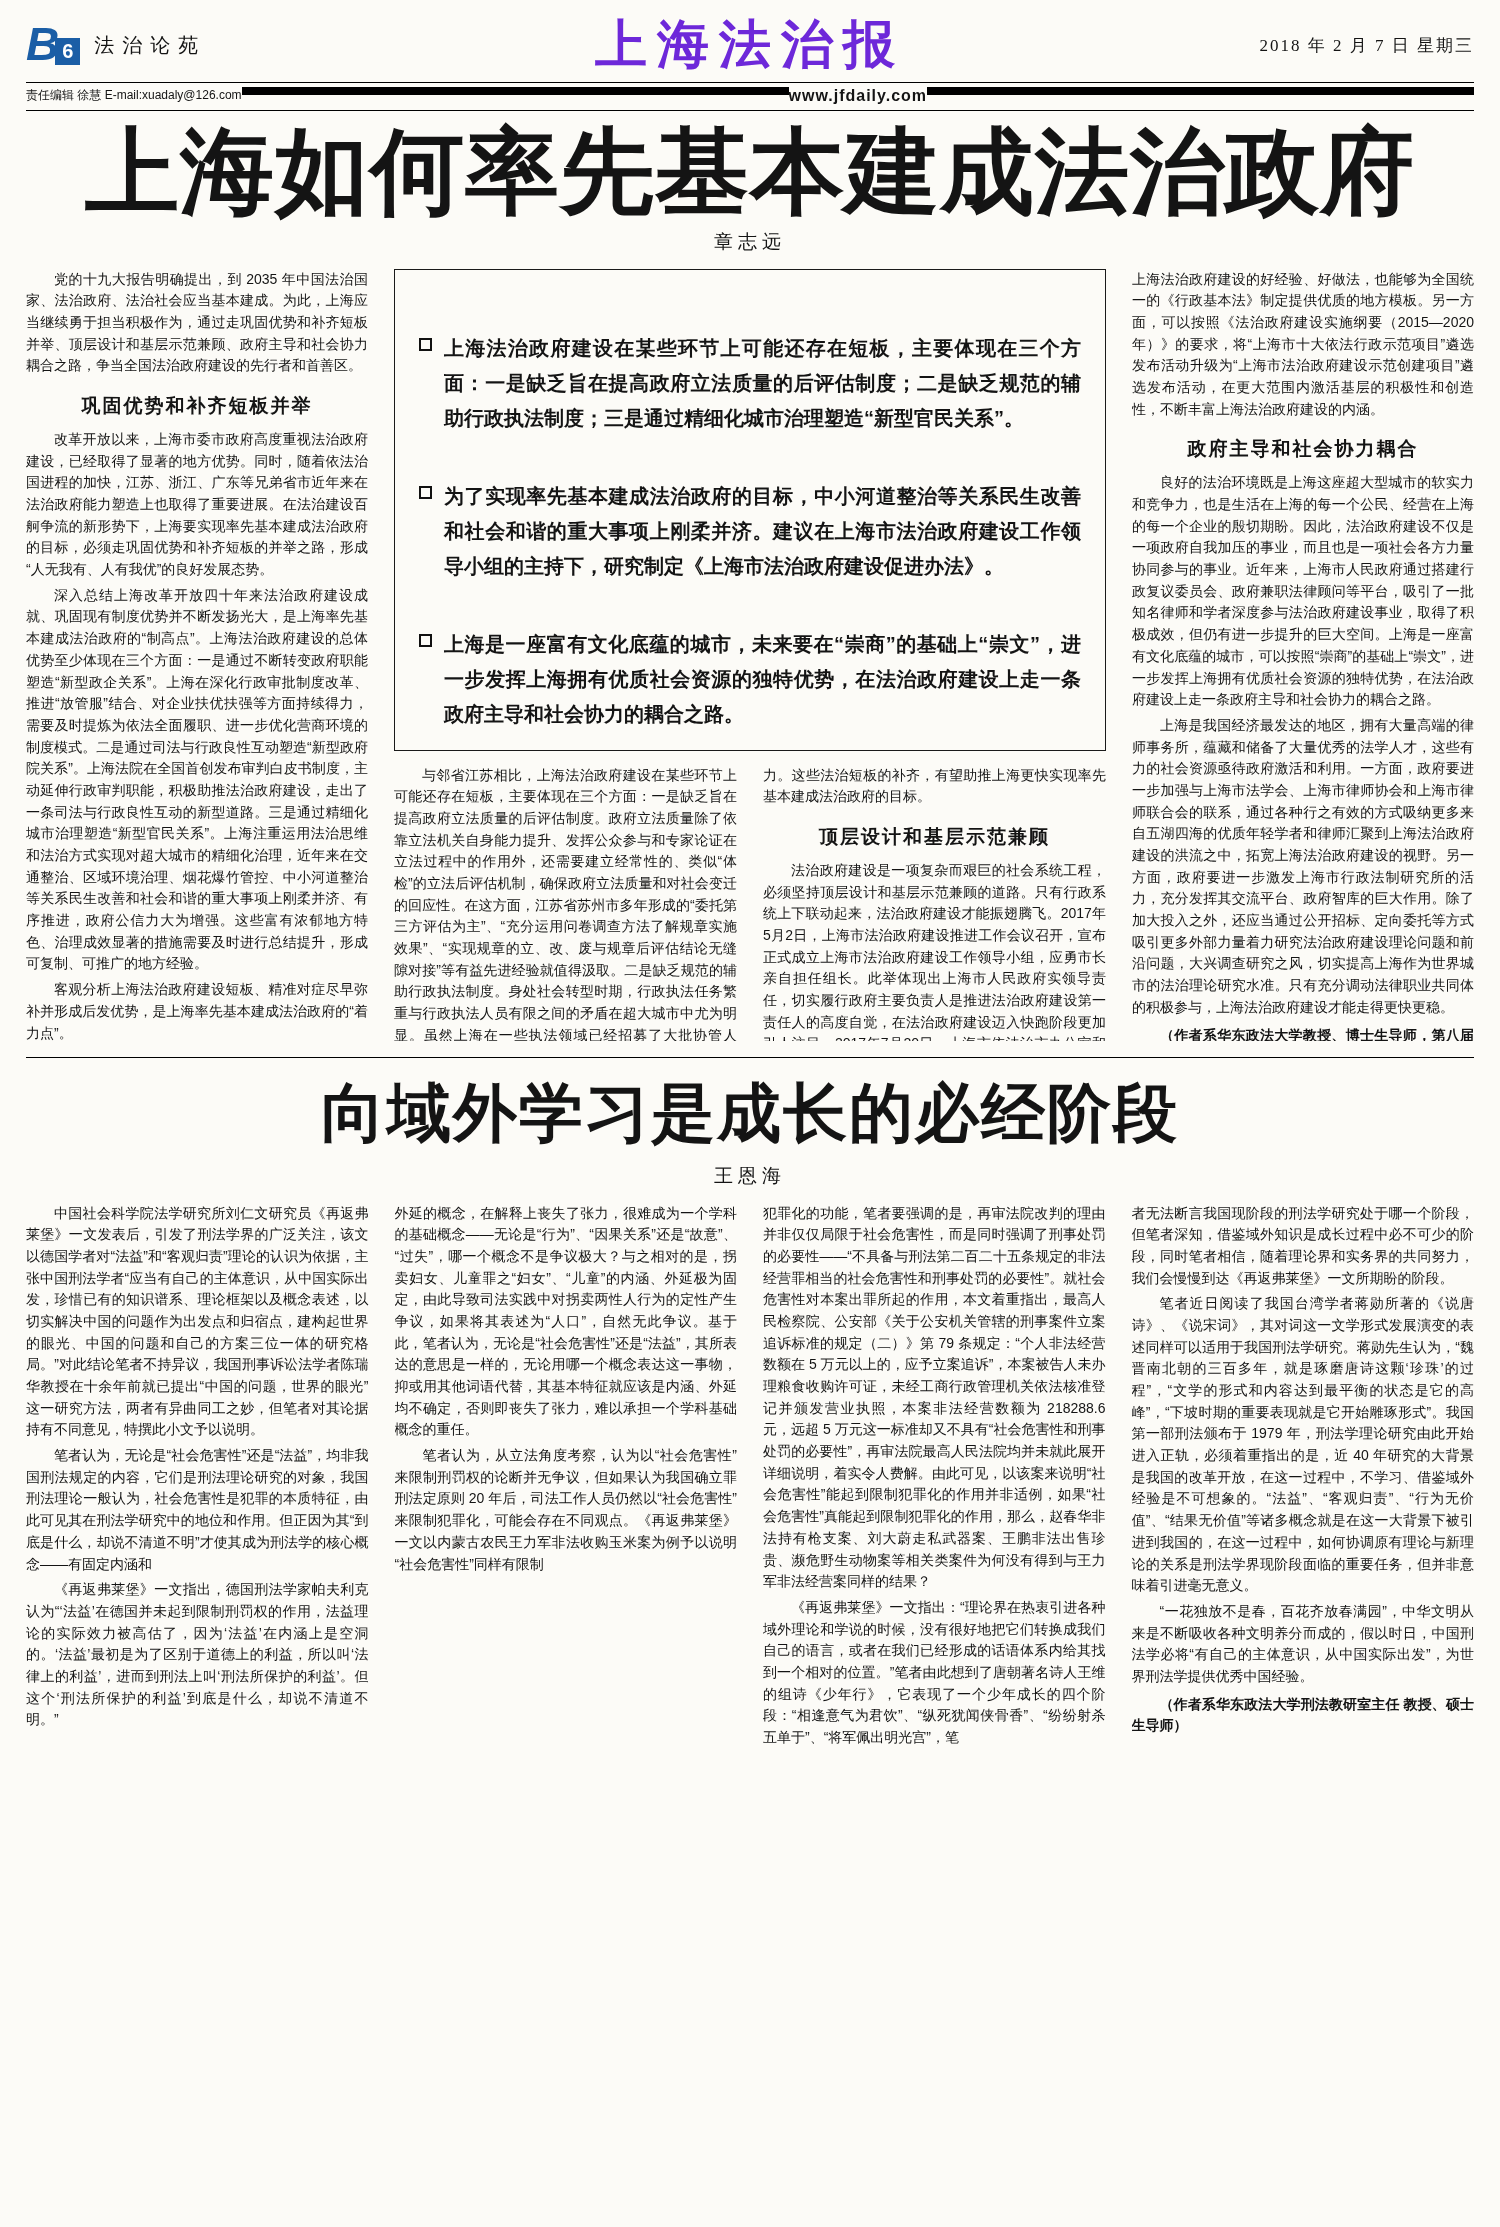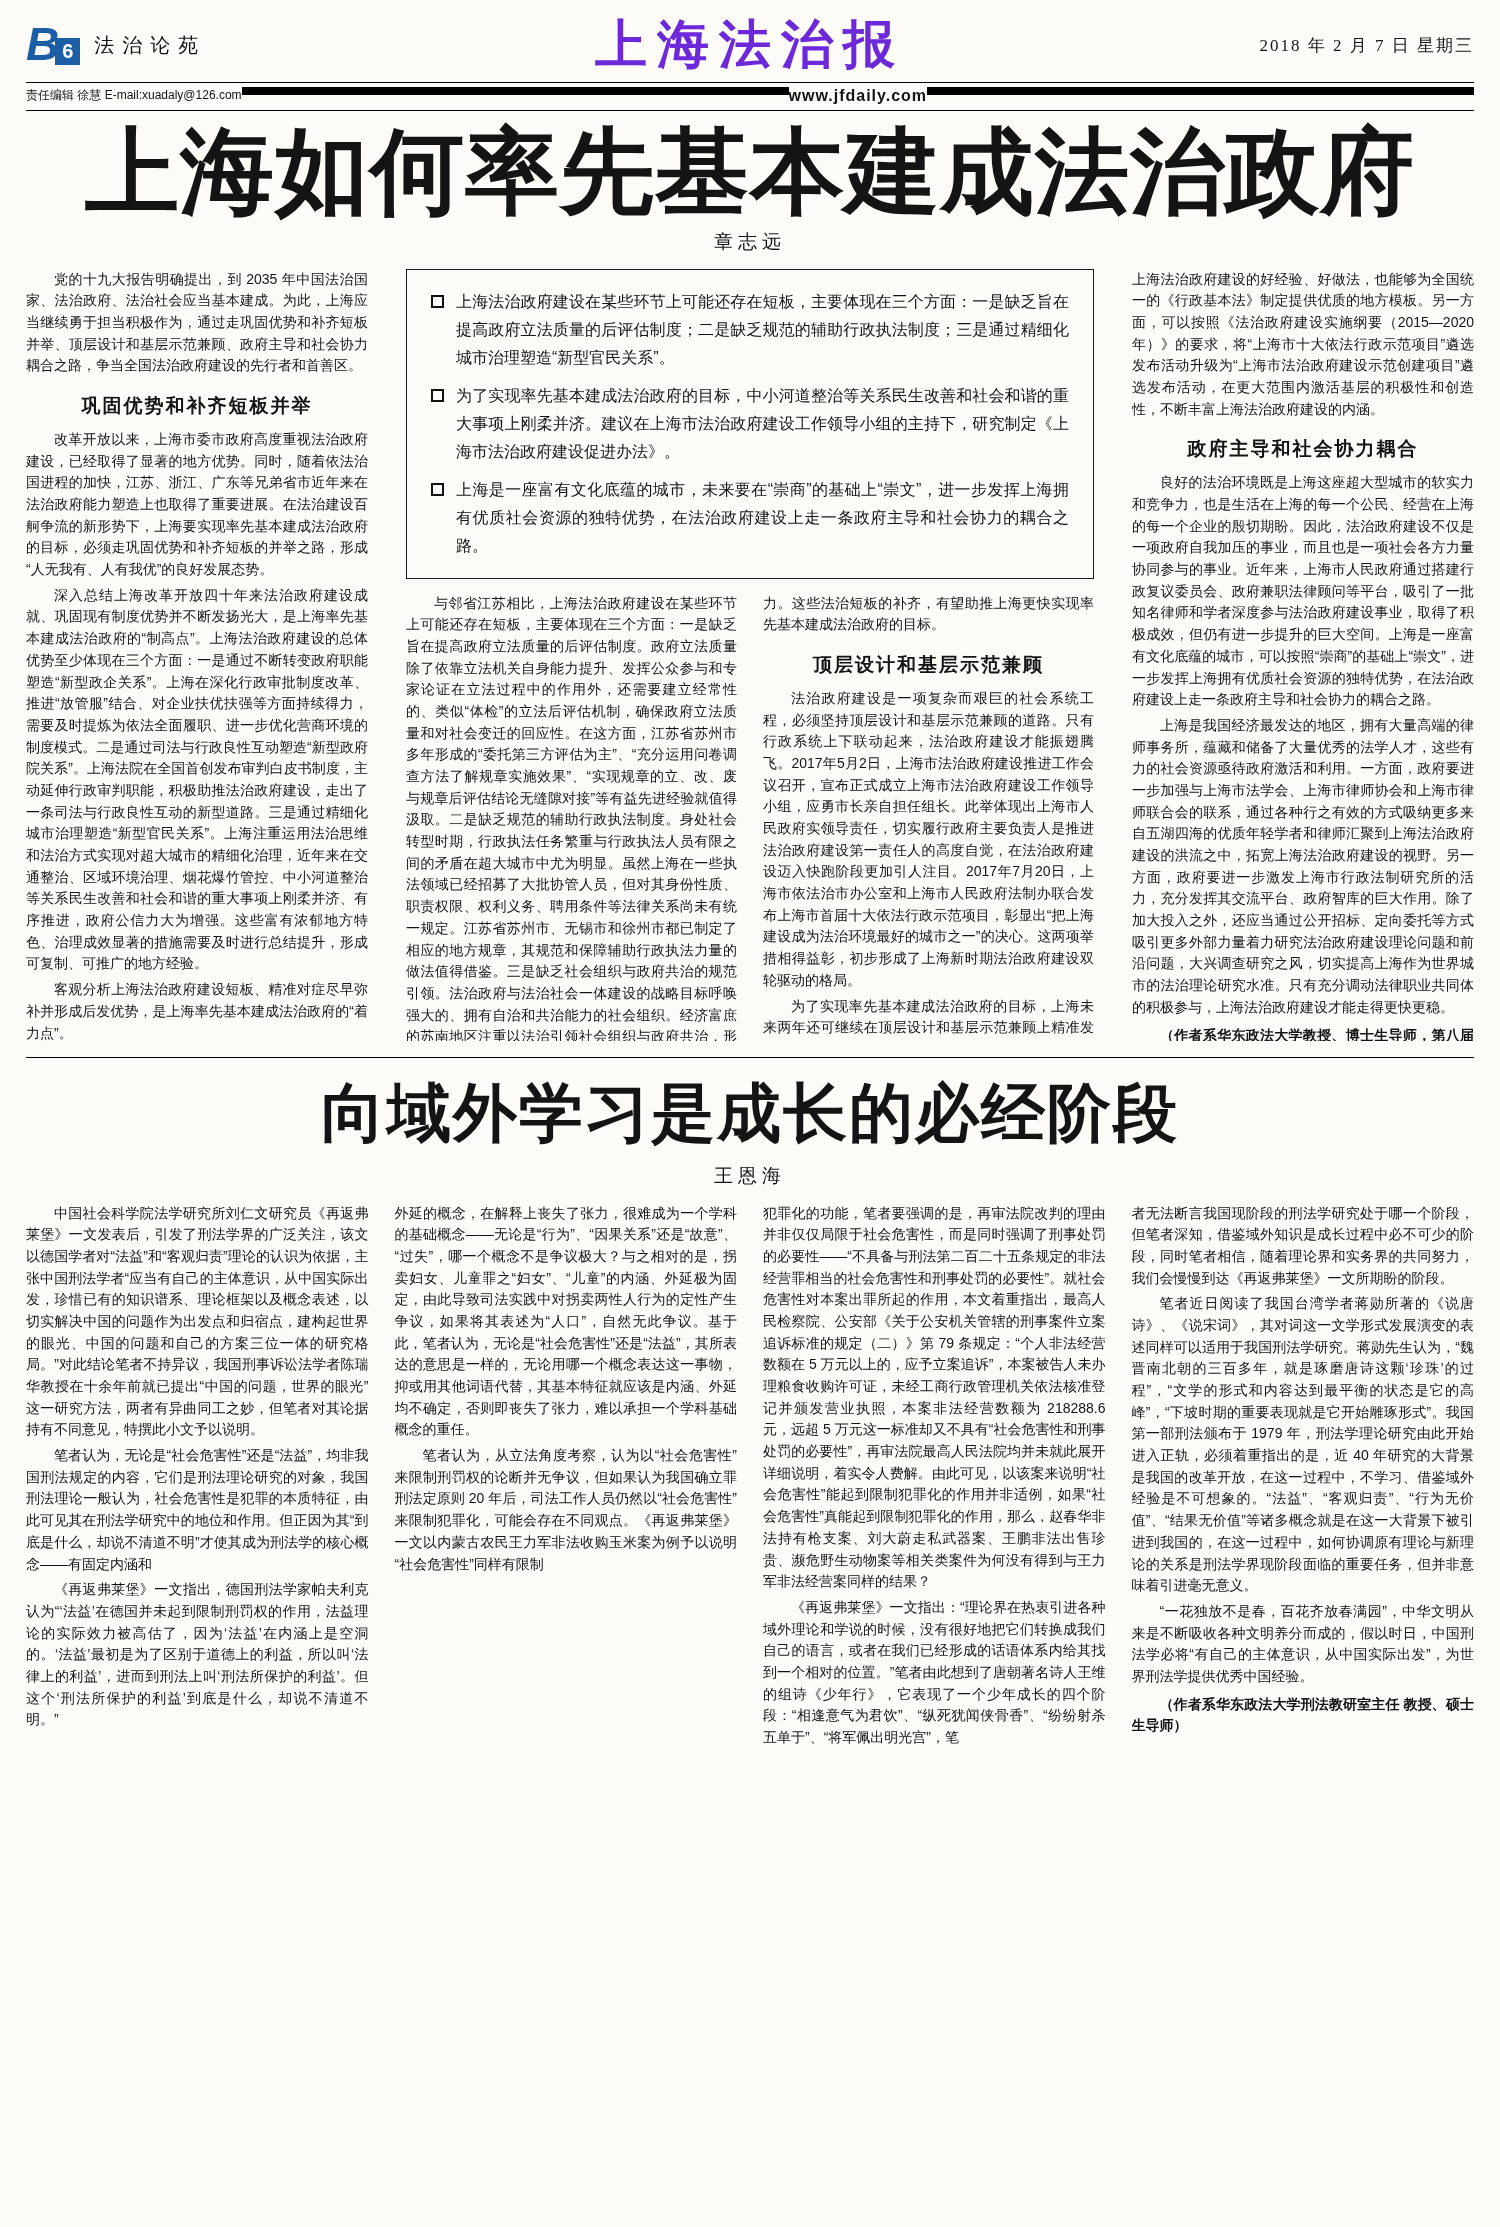--- a/index.html
+++ b/index.html
@@ -49,30 +49,30 @@
   .subhead { font-size:19px; font-weight:bold; text-align:center; margin:16px 0 10px 0; letter-spacing:2px; }
   .signature { font-size:14px; font-weight:bold; line-height:1.55; text-align:justify; text-indent:2em; margin-top:6px; }
 
   
   .headline-1 {
     font-size:94px; font-weight:900; text-align:center;
     letter-spacing:1px; line-height:1.08; margin-top:10px;
     white-space:nowrap;
   }
   .a1-body {
-    display:grid; grid-template-columns:342px 1fr 342px; gap:38px;
+    display:grid; grid-template-columns:342px 1fr 342px; gap:26px;
     height:772px; overflow:hidden;
   }
   .a1-mid-cols { display:grid; grid-template-columns:1fr 1fr; gap:26px; }
   .summary-box {
     border:1px solid #1a1a1a;
     padding:18px 24px 8px 24px;
     margin-bottom:14px;
   }
-  .box-item { display:flex; gap:12px; font-size:16px; font-weight:normal; line-height:1.75; margin-bottom:10px; text-align:justify; }
+  .box-item { display:flex; gap:12px; font-size:20px; font-weight:bold; line-height:1.75; margin-bottom:10px; text-align:justify;margin-top:43px; }
   .box-square { flex:0 0 auto; width:13px; height:13px; border:2px solid #111; margin-top:7px; }
 
   
   .article-divider { border-top:1.5px solid #000; margin:16px 0 6px 0; }
 
   
   .headline-2 {
     font-size:64px; font-weight:900; text-align:center;
     letter-spacing:2px; margin-top:12px; white-space:nowrap;
   }

